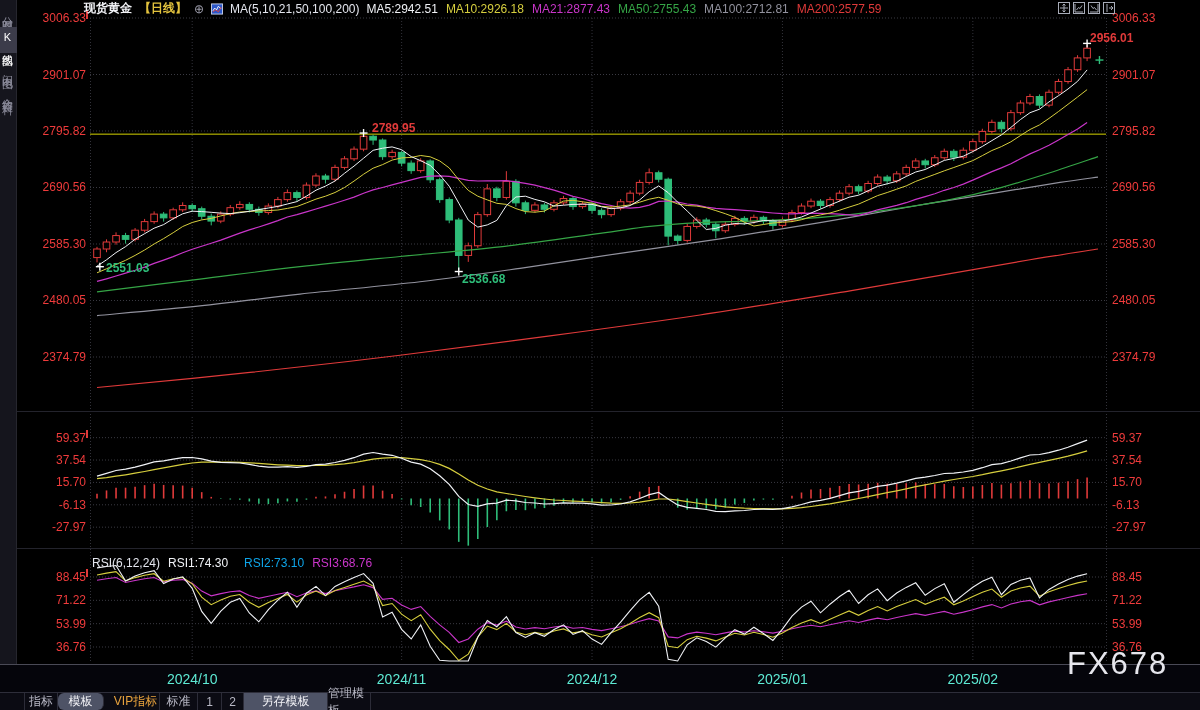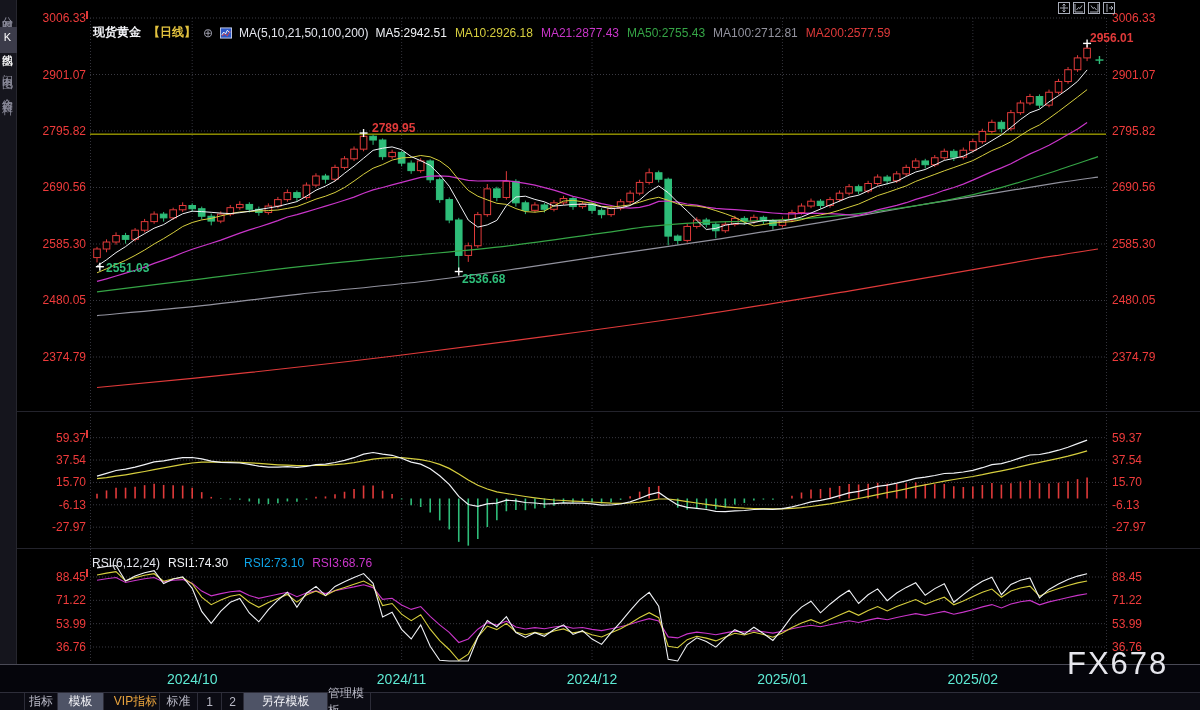--- a/index.html
+++ b/index.html
@@ -6,22 +6,22 @@
   #app{position:relative;width:1200px;height:710px;background:#000;overflow:hidden;
        font-family:"Liberation Sans",sans-serif;-webkit-font-smoothing:antialiased;}
   
   #sidebar{position:absolute;left:0;top:0;width:17px;height:664px;background:#15151d;
            border-right:1px solid #26262e;display:flex;flex-direction:column;align-items:center;
            padding-top:4px;gap:9px;box-sizing:border-box;z-index:5;}
   .side-item{writing-mode:vertical-lr;text-orientation:upright;font-size:11px;line-height:15px;
              color:#8b8b9b;letter-spacing:2px;padding:4px 0;width:17px;text-align:center;cursor:pointer;}
   .side-item.active{background:#3c3c4a;color:#ffffff;}
   
-  #hdr{position:absolute;left:93px;top:0;height:17px;display:flex;align-items:center;gap:7px;
-       font-size:12px;z-index:6;white-space:nowrap;margin-top:24px;}
+  #hdr{position:absolute;left:84px;top:0;height:17px;display:flex;align-items:center;gap:7px;
+       font-size:12px;z-index:6;white-space:nowrap;}
   .sym{color:#f2f3f7;font-weight:bold;}
   .ptag{color:#e2c23e;font-weight:bold;}
   .cplus{color:#9a9aa8;font-size:12px;line-height:12px;cursor:pointer;}
   .ma-title{color:#e4e6ee;}
   .chip{font-size:12px;}
   #hdr-icons{position:absolute;left:1058px;top:2px;display:flex;gap:3px;z-index:6;}
   .hicon{width:12px;height:12px;cursor:pointer;}
   
   .pane-hdr{position:absolute;left:92px;display:flex;gap:8px;font-size:12px;z-index:6;white-space:nowrap;}
   
@@ -524,21 +524,21 @@
     </div>
   <div class="date-lab" style="left: 192.2px;">2024/10</div>
       <div class="date-lab" style="left: 401.64px;">2024/11</div>
       <div class="date-lab" style="left: 592.04px;">2024/12</div>
       <div class="date-lab" style="left: 782.44px;">2025/01</div>
       <div class="date-lab" style="left: 972.84px;">2025/02</div>
     </div>
 
   <div id="toolbar">
       <div class="tbtn" style="width: 34px;">指标</div>
-      <div class="tbtn sel" style="width: 46px;">模板</div>
+      <div class="tbtn sel" style="width: 46px; border-radius: 6px;">模板</div>
       <div class="tbtn vip" style="width: 56px;">VIP指标</div>
       <div class="tbtn" style="width: 38px;">标准</div>
       <div class="tbtn" style="width: 24px;">1</div>
       <div class="tbtn" style="width: 22px;">2</div>
       <div class="tbtn sel" style="width: 84px;">另存模板</div>
       <div class="tbtn" style="width: 43px;">管理模板</div>
     </div>
 
   <div id="watermark">FX678</div>
 </div>

